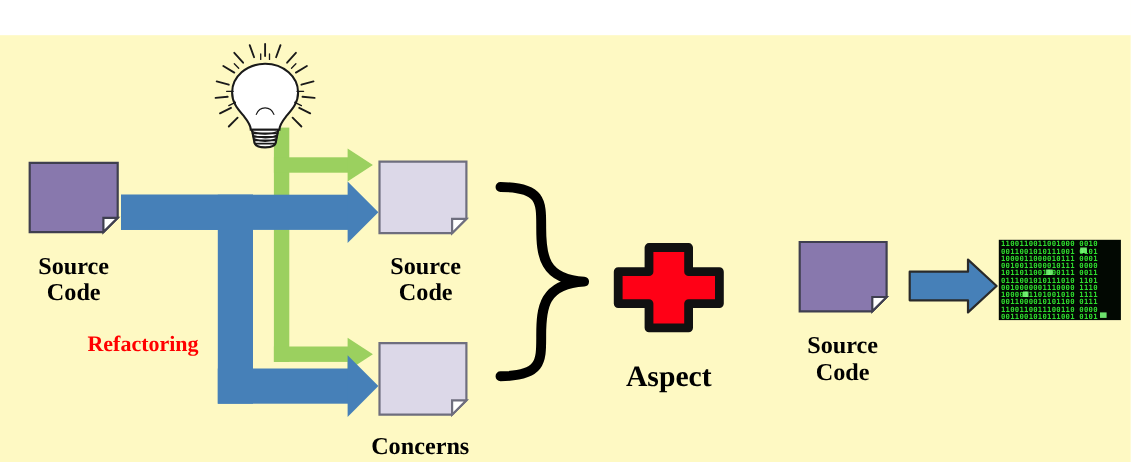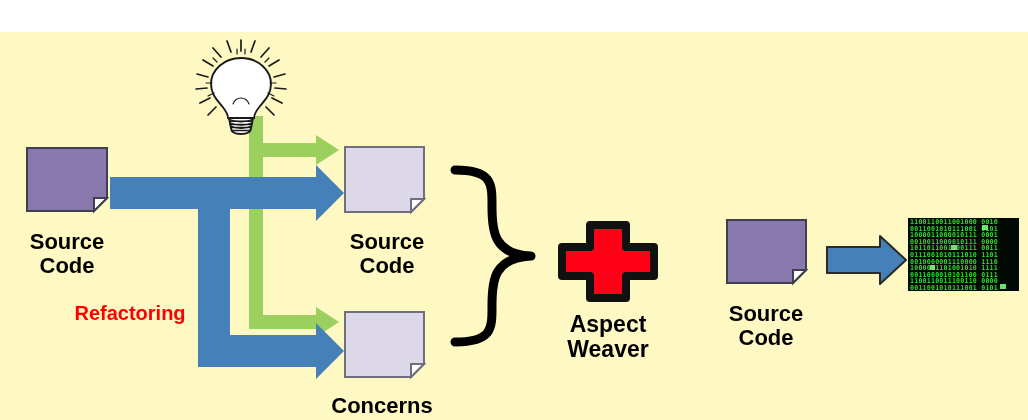--- a/index.html
+++ b/index.html
@@ -18,21 +18,21 @@
   }
   .layer {
     position: absolute;
     left: 0;
     top: 0;
     width: 1028px;
     height: 420px;
   }
   .lbl {
     position: absolute;
-    font-family: Liberation Sans, sans-serif;
+    font-family: Liberation Serif, serif;
     font-weight: bold;
     color: #000000;
     white-space: nowrap;
     line-height: 1.07;
     text-align: center;
   }
   .lbl.red { color: #FF0000; }
   .lbl-center { transform: translateX(-50%); }
 </style>
 </head>
@@ -196,23 +196,22 @@
   <div class="lbl red lbl-center" style="left:130px; top:271px; font-size:20px;">Refactoring</div>
 
 
   <div class="lbl lbl-center" style="left:387px; top:198px; font-size:22px;">
     <div>Source</div>
     <div>Code</div>
   </div>
 
   <div class="lbl lbl-center" style="left:382px; top:362px; font-size:22px;">Concerns</div>
 
-  <div class="lbl lbl-center" style="left:608px; top:280px; font-size:23px;">
+  <div class="lbl lbl-center" style="left:608px; top:296px; font-size:27px;text-align:right;">
     <div>Aspect</div>
-    <div>Weaver</div>
   </div>
 
   <div class="lbl lbl-center" style="left:766px; top:270px; font-size:22px;">
     <div>Source</div>
     <div>Code</div>
   </div>
 
 </div>
 
 </body></html>

